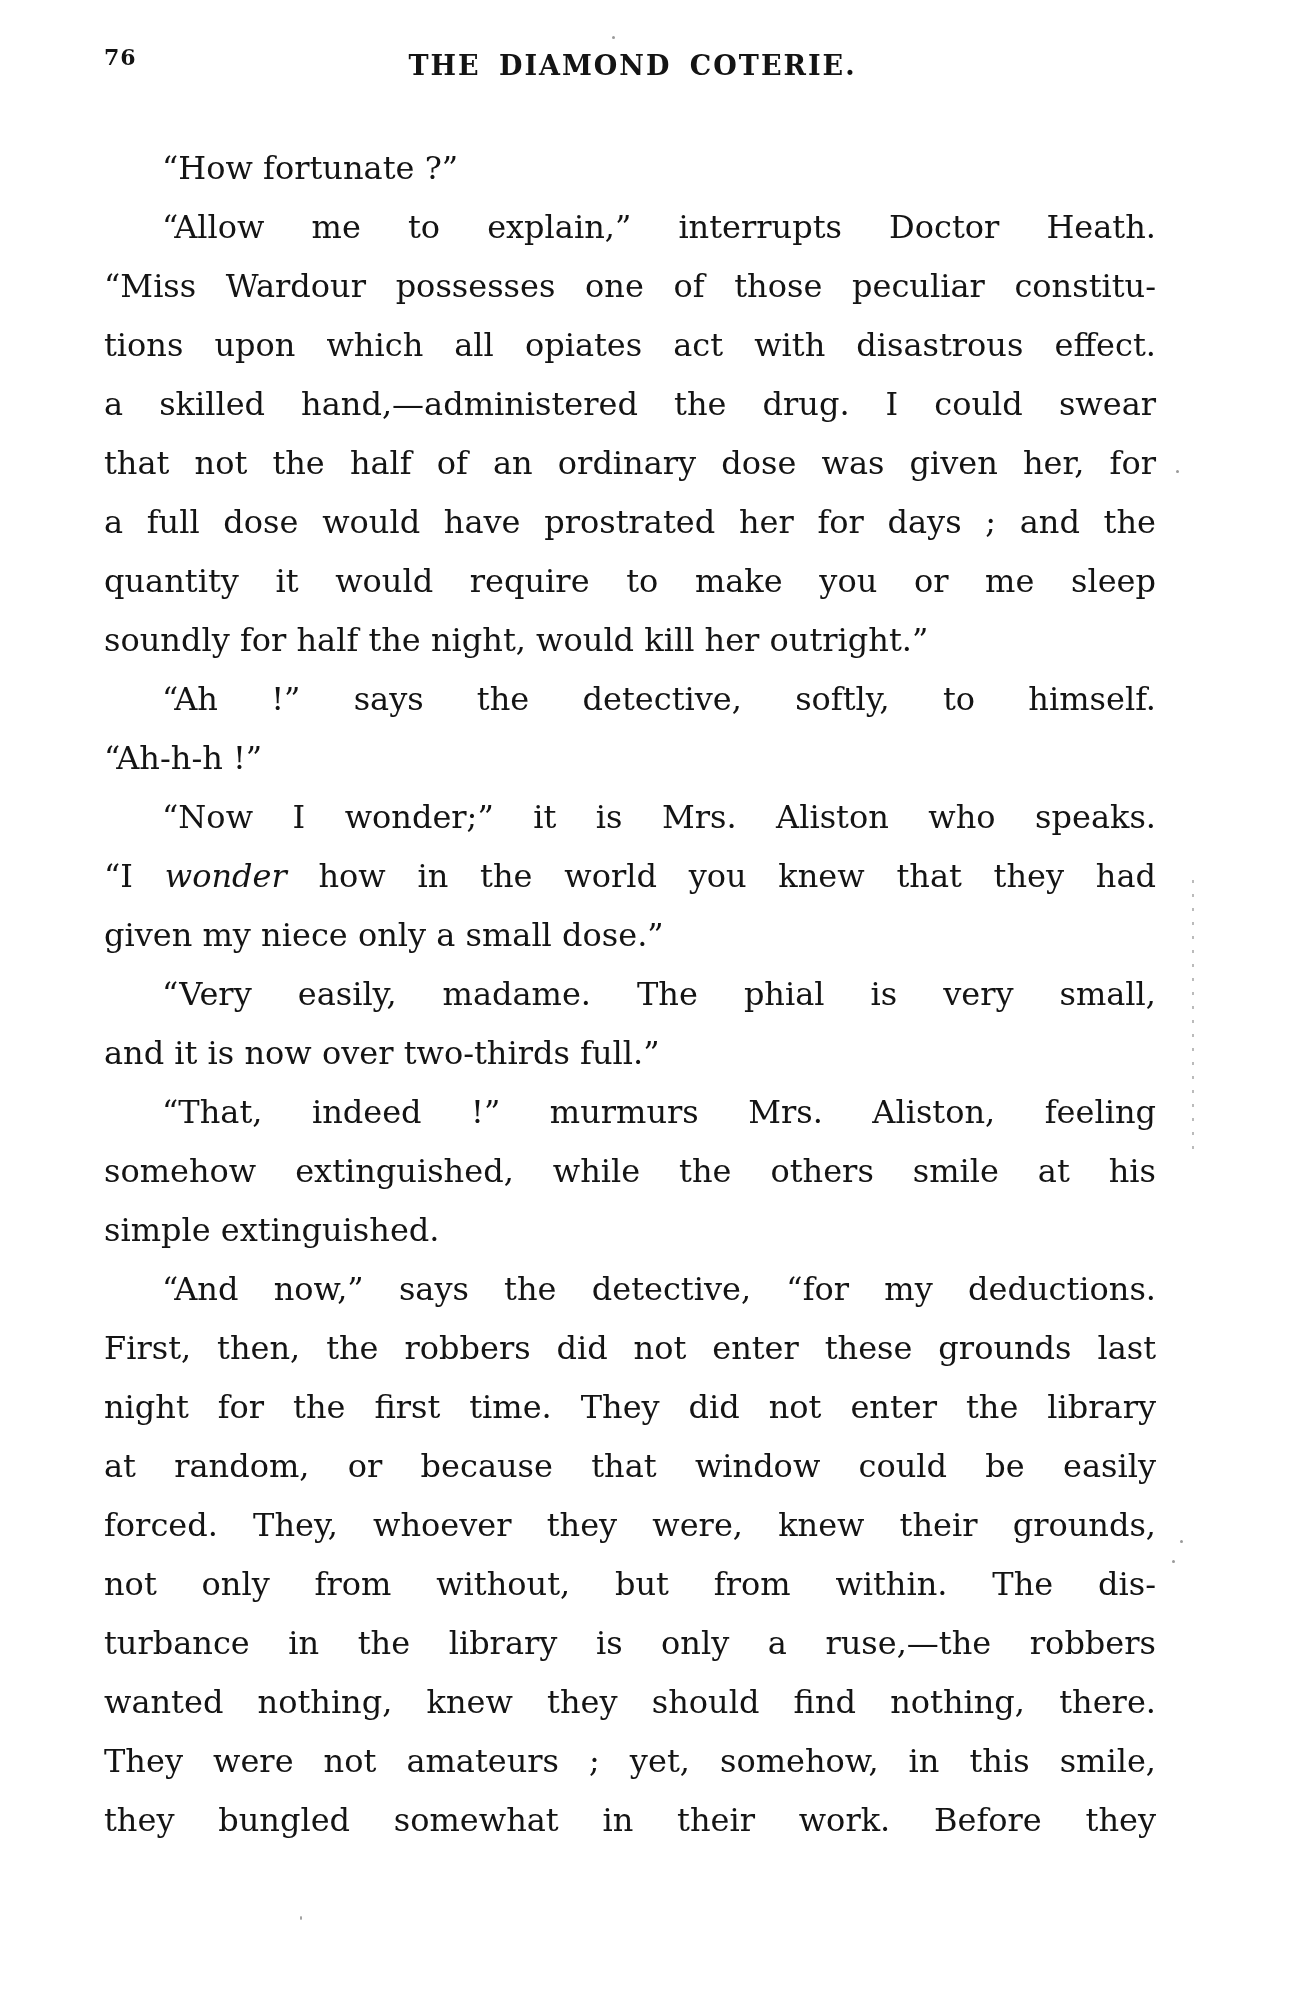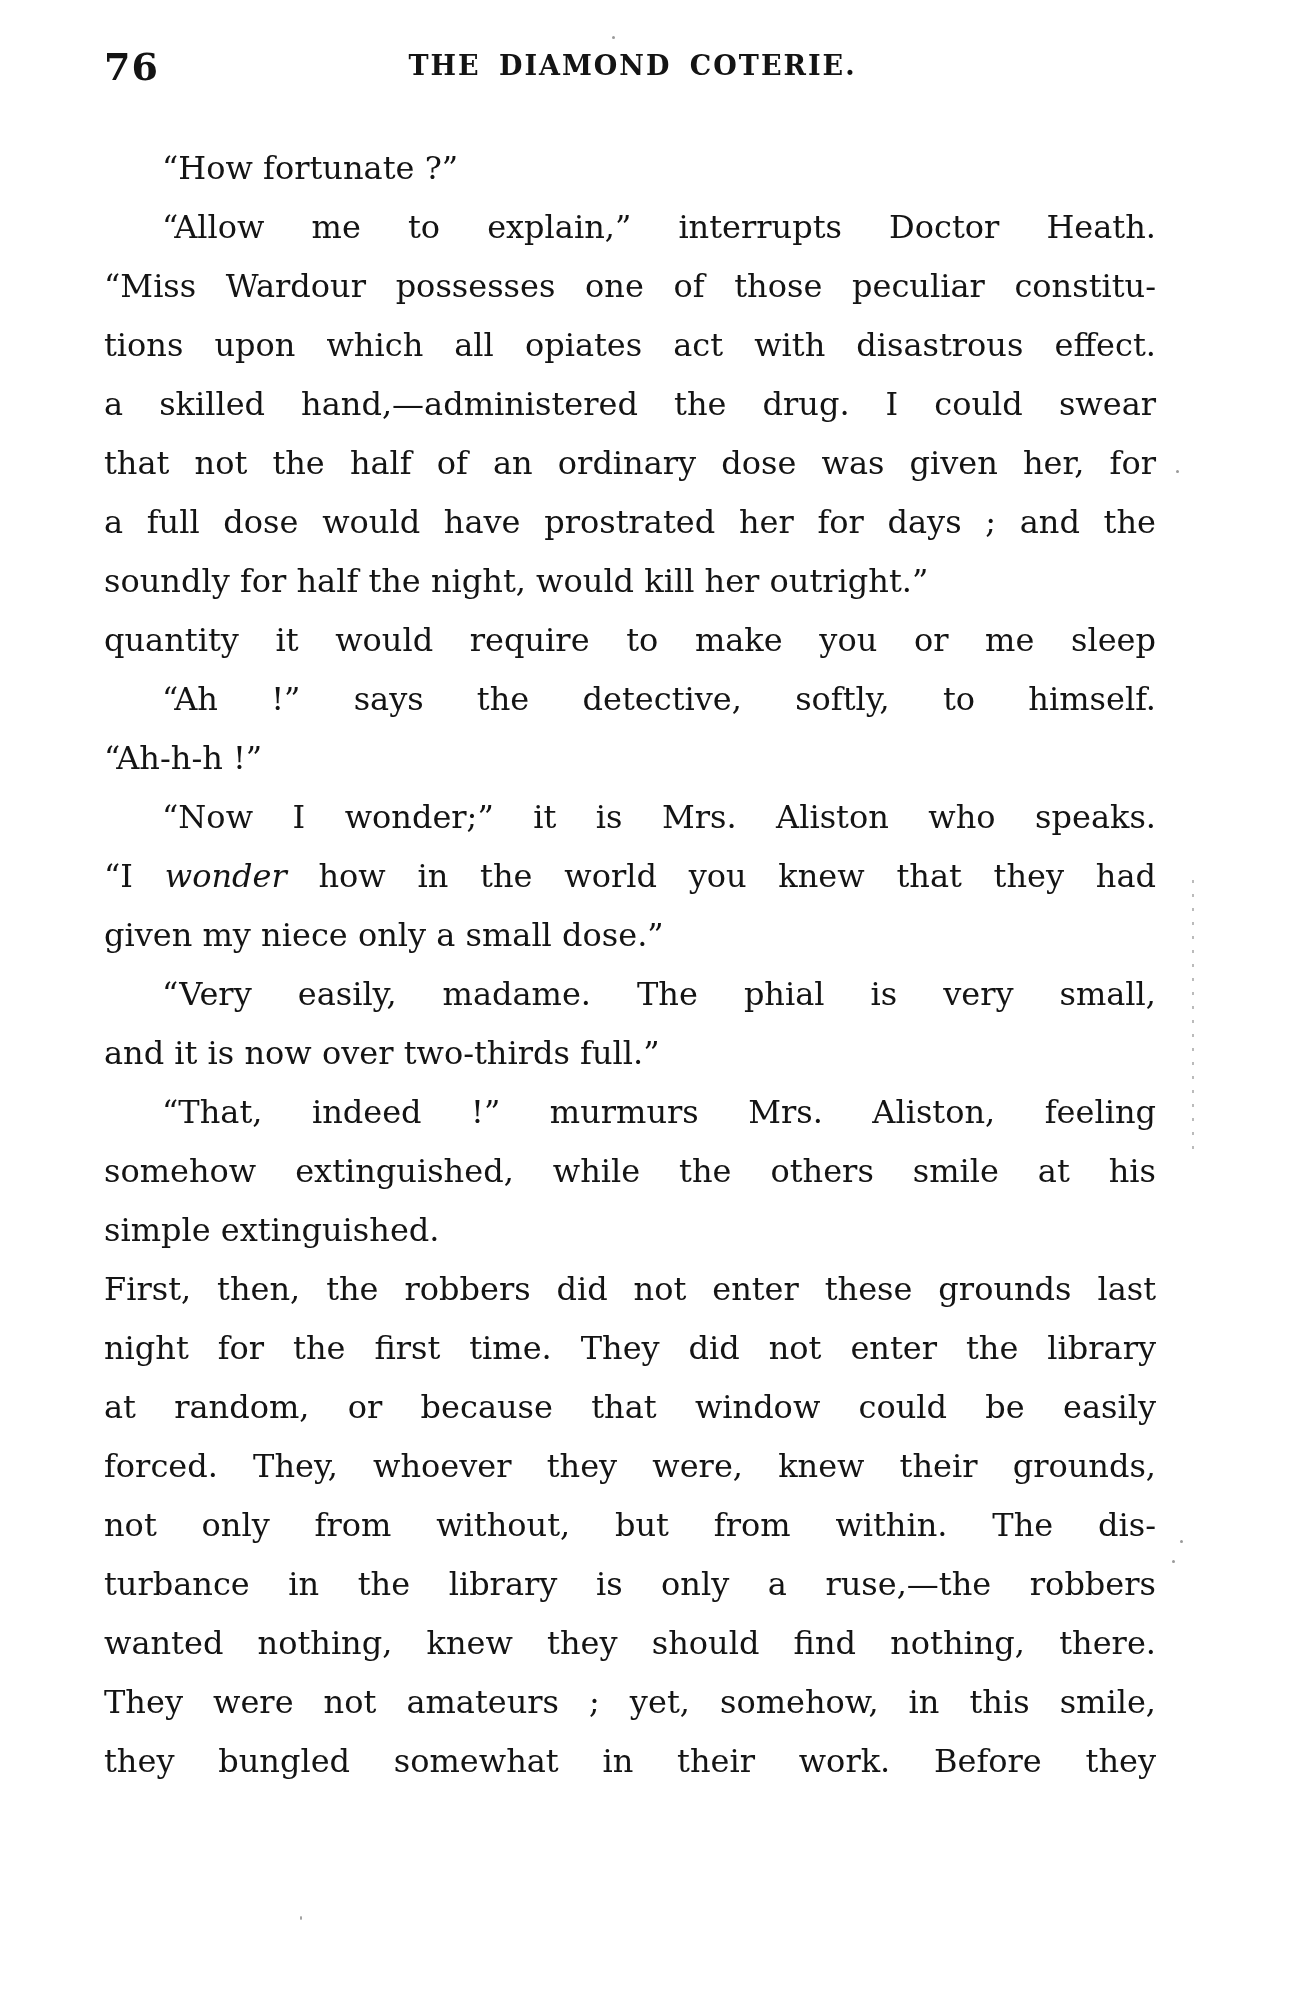--- a/index.html
+++ b/index.html
@@ -20,21 +20,21 @@
     position: absolute;
     top: 44px;
     left: 0;
     width: 100%;
     height: 44px;
   }
   .folio {
     position: absolute;
     left: 104px;
     top: 0;
-    font-size: 38px;
+    font-size: 22px;
     font-weight: bold;
     letter-spacing: 1px;
   }
   .title {
     position: absolute;
     left: -20px;
     top: 6px;
     width: 100%;
     text-align: center;
     font-size: 27px;
@@ -91,32 +91,33 @@
   </header>
 
   <main class="text-block">
     <div class="line indent end">“How fortunate ?”</div>
     <div class="line indent">“Allow me to explain,” interrupts Doctor Heath.</div>
     <div class="line">“Miss Wardour possesses one of those peculiar constitu-</div>
     <div class="line">tions upon which all opiates act with disastrous effect.</div>
     <div class="line">a skilled hand,—administered the drug. I could swear</div>
     <div class="line">that not the half of an ordinary dose was given her, for</div>
     <div class="line">a full dose would have prostrated her for days ; and the</div>
+    <div class="line">quantity it would require to make you or me sleep</div>
     <div class="line end">soundly for half the night, would kill her outright.”</div>
-    <div class="line">quantity it would require to make you or me sleep</div>
     <div class="line indent">“Ah !” says the detective, softly, to himself.</div>
     <div class="line end">“Ah-h-h !”</div>
     <div class="line indent">“Now I wonder;” it is Mrs. Aliston who speaks.</div>
     <div class="line"><span>“I </span><em>wonder</em><span> how in the world you knew that they had</span></div>
     <div class="line end">given my niece only a small dose.”</div>
     <div class="line indent">“Very easily, madame. The phial is very small,</div>
     <div class="line end">and it is now over two-thirds full.”</div>
     <div class="line indent">“That, indeed !” murmurs Mrs. Aliston, feeling</div>
     <div class="line">somehow extinguished, while the others smile at his</div>
     <div class="line end">simple extinguished.</div>
+    <div class="line indent">“And now,” says the detective, “for my deductions.</div>
     <div class="line">First, then, the robbers did not enter these grounds last</div>
     <div class="line">night for the first time. They did not enter the library</div>
     <div class="line">at random, or because that window could be easily</div>
     <div class="line">forced. They, whoever they were, knew their grounds,</div>
     <div class="line">not only from without, but from within. The dis-</div>
     <div class="line">turbance in the library is only a ruse,—the robbers</div>
     <div class="line">wanted nothing, knew they should find nothing, there.</div>
     <div class="line">They were not amateurs ; yet, somehow, in this smile,</div>
     <div class="line">they bungled somewhat in their work. Before they</div>
   </main>

